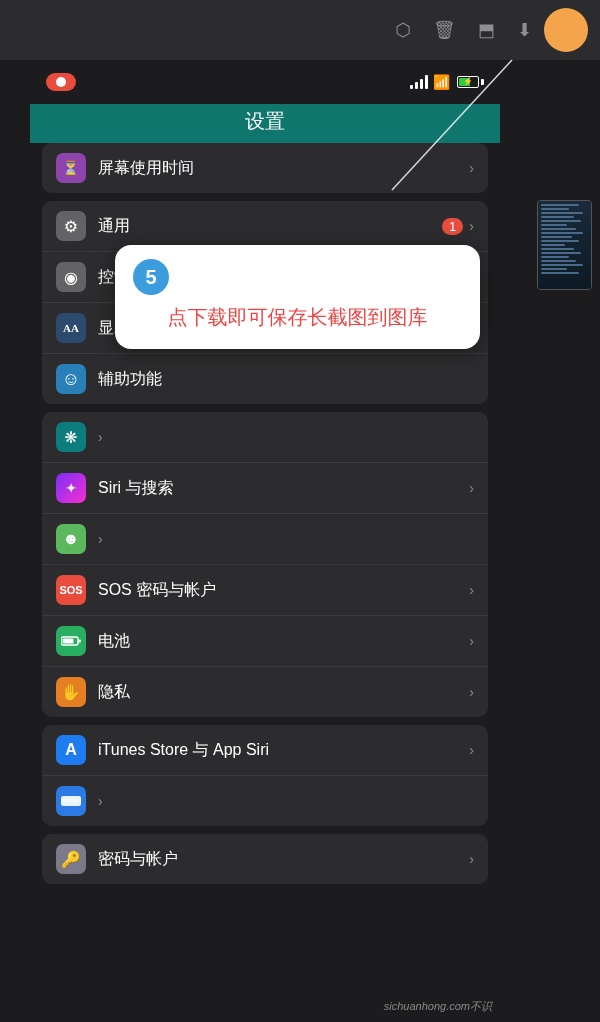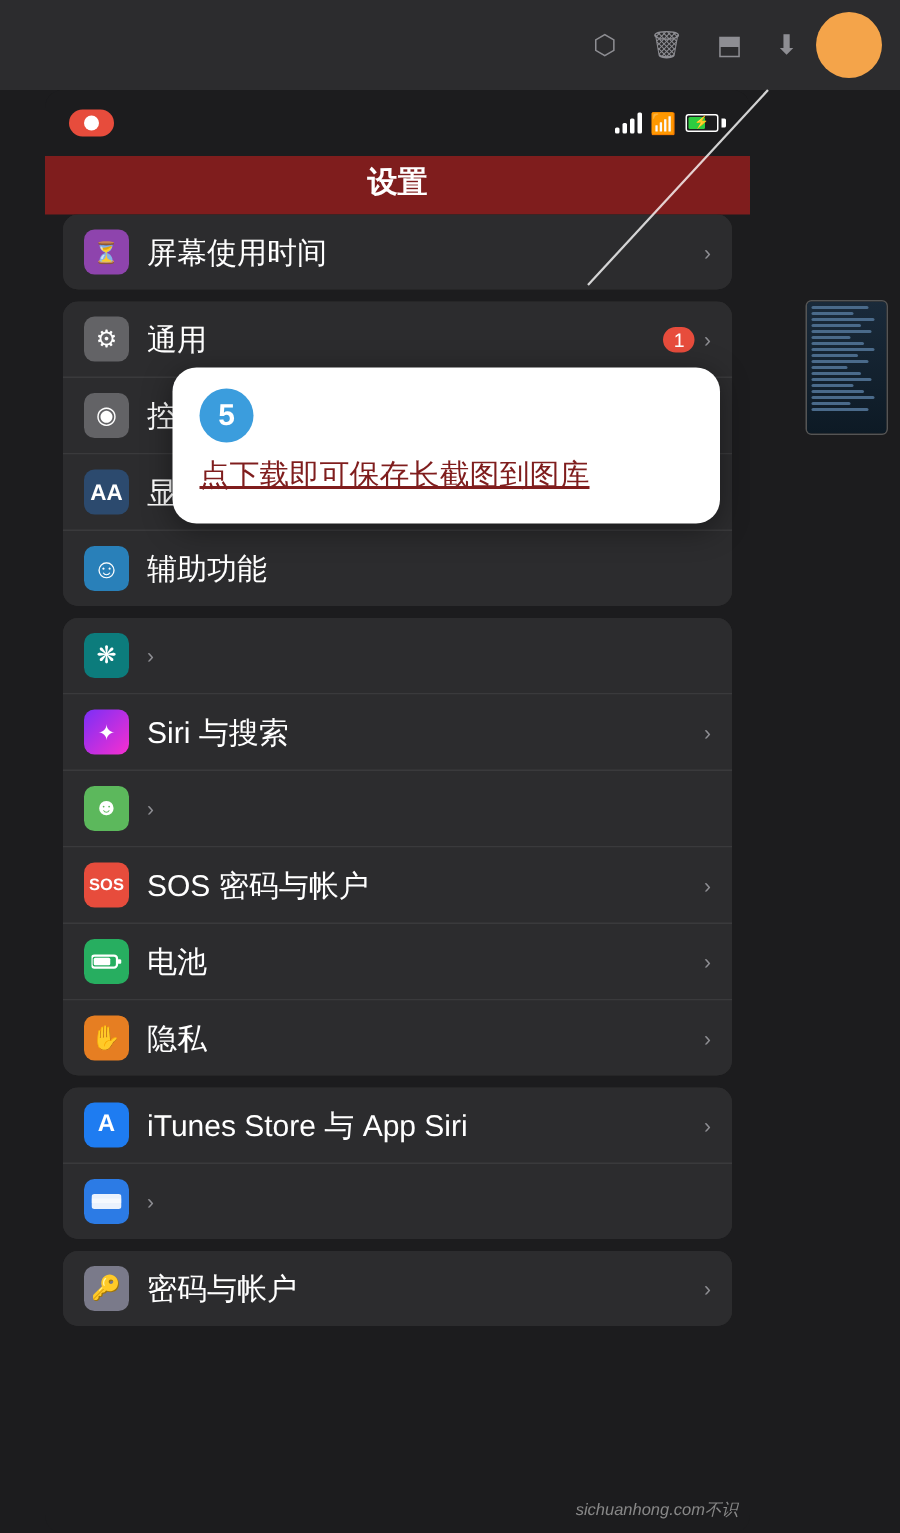--- a/index.html
+++ b/index.html
@@ -127,24 +127,24 @@
       height: 6px;
       background: white;
       border-radius: 0 1px 1px 0;
     }
     .lightning { color: #2ecc40; font-size: 8px; position: absolute; left: 5px; top: 0px; }
 
     
     .settings-title {
       color: white;
       font-size: 20px;
-      font-weight: 700;
+      font-weight: 400;
       text-align: center;
       padding: 4px 0 8px;
-      background: #7f1d1d;
+      background: #0f766e;
     }
     .settings-group {
       background: #2c2c2e;
       border-radius: 10px;
       margin: 0 12px 8px;
       overflow: hidden;
     }
     .settings-row {
       display: flex;
       align-items: center;
@@ -164,21 +164,21 @@
       margin-right: 12px;
       display: flex;
       align-items: center;
       justify-content: center;
       font-size: 16px;
       flex-shrink: 0;
     }
     .row-label {
       flex: 1;
       color: white;
-      font-size: 20px;
+      font-size: 16px;
     }
     .row-badge {
       background: #e74c3c;
       color: white;
       border-radius: 10px;
       padding: 1px 7px;
       font-size: 13px;
       margin-right: 6px;
     }
     .row-chevron {
@@ -205,26 +205,25 @@
       border-radius: 50%;
       color: white;
       font-size: 20px;
       font-weight: 700;
       display: flex;
       align-items: center;
       justify-content: center;
       margin-bottom: 8px;
     }
     .tooltip-text {
-      color: #7f1d1d;
+      color: #ef4444;
       font-size: 20px;
       font-weight: 500;
       line-height: 1.4;
-      text-align: left;
-      text-decoration: underline;
+      text-align: center;
     }
 
     
     .connector-line {
       position: absolute;
       top: 50px;
       right: 68px;
       width: 180px;
       height: 160px;
       pointer-events: none;
@@ -338,21 +337,21 @@
         <span class="row-label">通用</span>
         <span class="row-badge">1</span>
         <span class="row-chevron">›</span>
       </div>
       <div class="settings-row">
         <div class="row-icon icon-gray" style="color:white; font-size:16px;">◉</div>
         <span class="row-label">控制中心</span>
       </div>
       <div class="settings-row">
         <div class="row-icon" style="background: rgb(44, 74, 110); justify-content: center; align-items: center;">
-          <span style="color:white; font-size:15px; font-weight:700;">AA</span>
+          <span style="color:white; font-size:11px; font-weight:700;font-family:Liberation Serif, serif;">AA</span>
         </div>
         <span class="row-label">显示与亮度</span>
       </div>
       <div class="settings-row">
         <div class="row-icon icon-blue" style="color:white; font-size:18px;">☺</div>
         <span class="row-label">辅助功能</span>
       </div>
     </div>
 
     <div class="settings-group">

